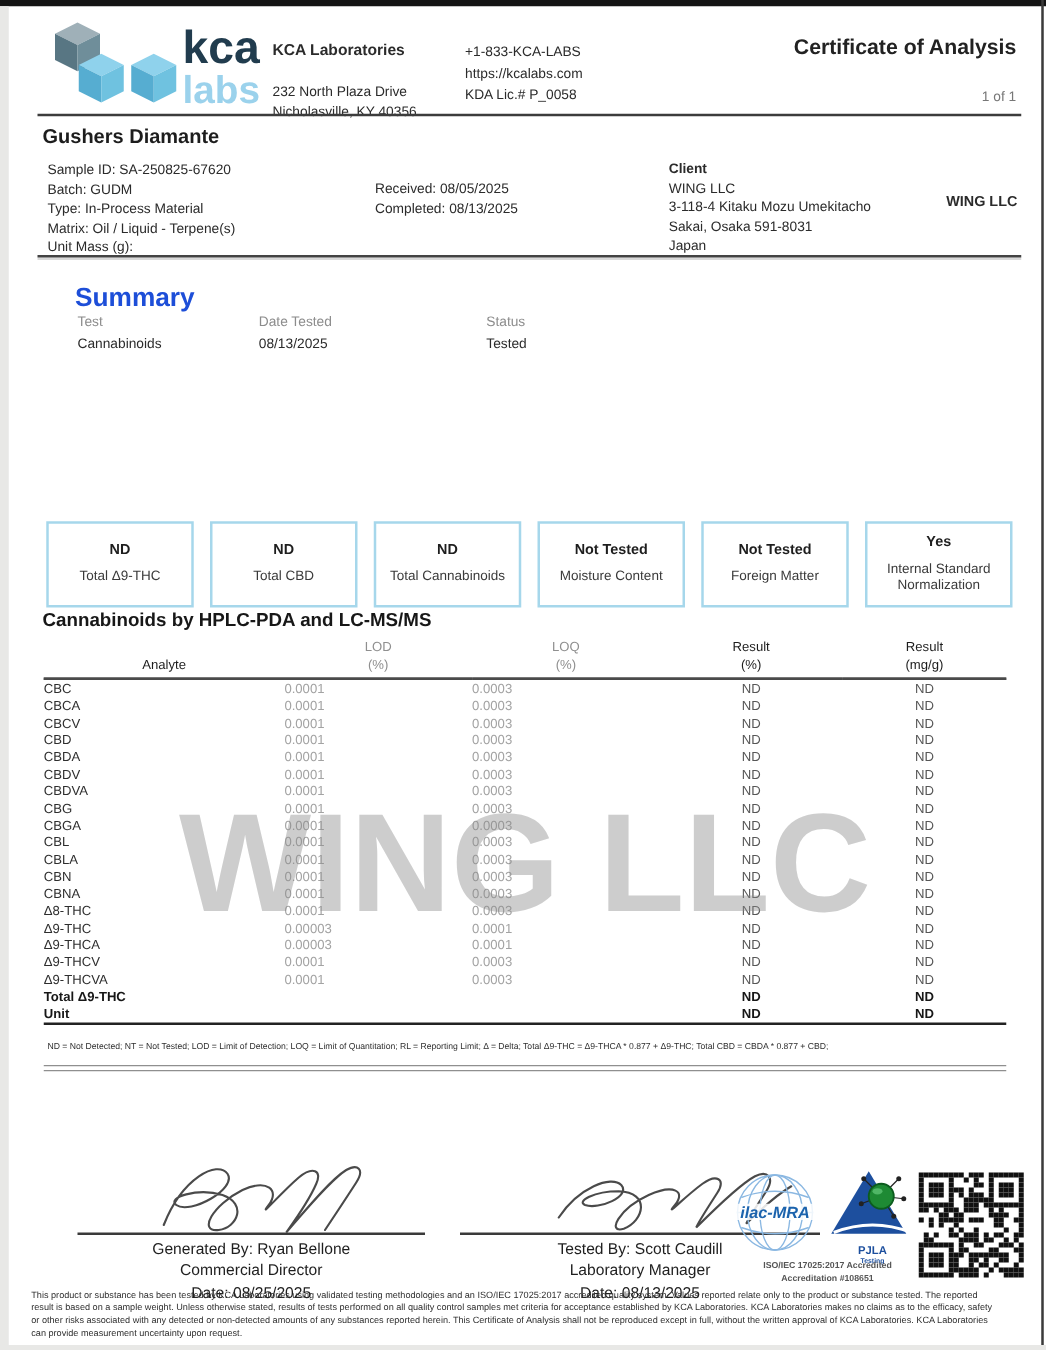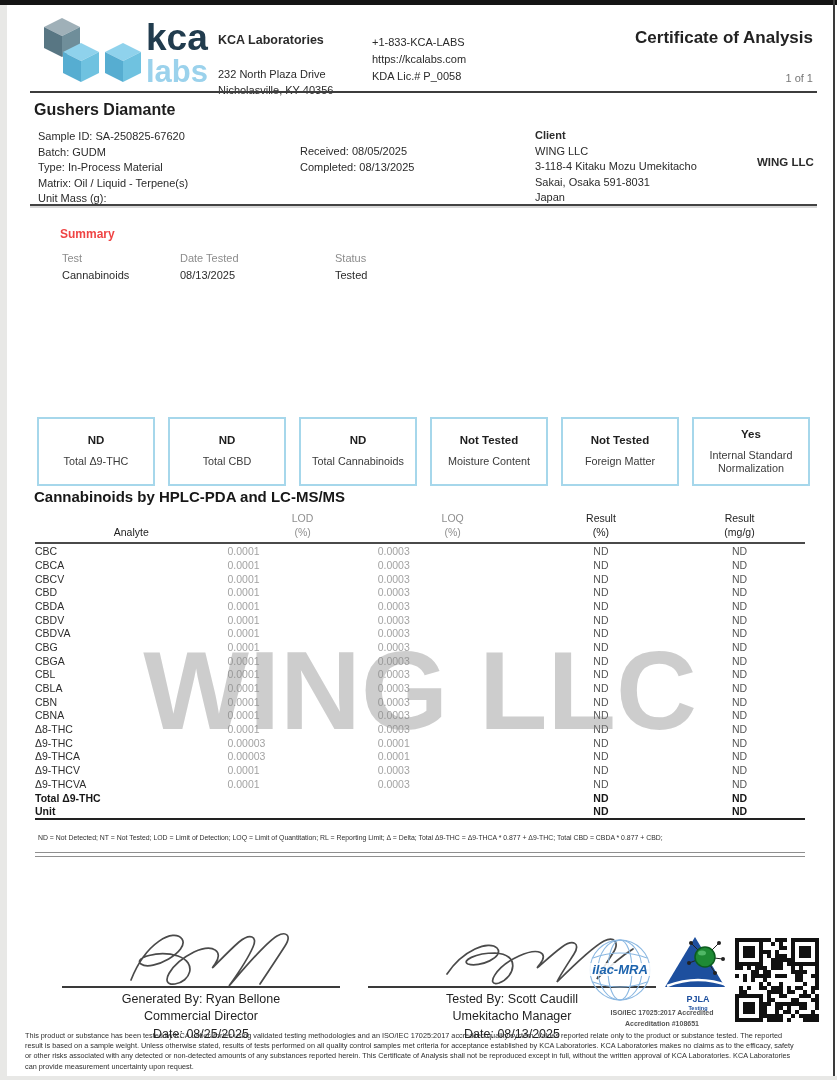--- a/index.html
+++ b/index.html
@@ -22,22 +22,22 @@
 
   
   .sample-left { position:absolute; top:129px; left:38px; font-size:11px; line-height:1.42; }
   .sample-mid { position:absolute; top:144px; left:300px; font-size:11px; line-height:1.42; }
   .client-block { position:absolute; top:128px; left:535px; font-size:11px; line-height:1.42; }
   .client-label { font-weight:bold; }
   .client-tag { position:absolute; top:156px; left:757px; font-size:11.5px; font-weight:bold; }
   .rule-sample { position:absolute; top:204px; left:30px; right:20px; height:2px; background:#434343; box-shadow:0 2px 0 #d9d9d9; }
 
   
-  .summary-title { position:absolute; top:227px; left:60px; font-size:12px; font-weight:bold; color:#ef4444; }
-  .summary-table { position:absolute; top:250px; left:62px; font-size:11px; display:flex; }
+  .summary-title { position:absolute; top:227px; left:60px; font-size:21px; font-weight:bold; color:#1d4ed8; }
+  .summary-table { position:absolute; top:250px; left:62px; font-size:11px; display:flex;gap:27px; }
   .summary-col { line-height:1.55; }
   .summary-col .hd { color:#8c8c8c; }
   .sc-test { width:118px; } .sc-date { width:155px; }
 
   
   .boxes { position:absolute; top:417px; left:37px; right:27px; display:flex; gap:13px; }
   .box { flex:1; border:2px solid #a6d7eb; background:#fff; height:63px; display:flex; flex-direction:column; align-items:center; justify-content:center; text-align:center; padding:1px 2px; }
   .box-value { font-size:11.5px; font-weight:bold; color:#1e1e1e; margin-bottom:9px; }
   .box-label { font-size:10.8px; color:#3a3a3a; line-height:1.25; }
 
@@ -406,21 +406,21 @@
     <div>Generated By: Ryan Bellone</div>
     <div>Commercial Director</div>
     <div>Date: 08/25/2025</div>
   </div>
   <div class="sig sig-right">
     <svg width="250" height="72" viewBox="0 0 250 72">
       <path d="M60,52 C76,28 102,18 110,26 C118,35 92,46 81,42 C74,39 88,31 108,31 C134,32 128,55 112,61 C98,65 108,45 132,34 C152,25 162,31 153,42 C144,53 160,36 175,25 C186,17 194,21 187,32 C180,43 172,55 170,60 C183,47 204,26 217,19 C227,14 233,20 226,31 C219,42 212,52 210,57 C221,46 236,33 246,27" stroke="#4a4a4a" fill="none" stroke-width="1.7" stroke-linecap="round"></path>
     </svg>
     <div class="sig-line"></div>
     <div>Tested By: Scott Caudill</div>
-    <div>Umekitacho Manager</div>
+    <div>Laboratory Manager</div>
     <div>Date: 08/13/2025</div>
   </div>
 
   <div class="ilac">
     <svg width="68" height="68" viewBox="0 0 68 68">
       <g stroke="#8bb8e2" fill="none" stroke-width="1.1">
         <circle cx="34" cy="34" r="30"></circle>
         <path d="M7,22 Q34,12 61,22"></path>
         <path d="M4,34 L64,34"></path>
         <path d="M7,46 Q34,56 61,46"></path>

